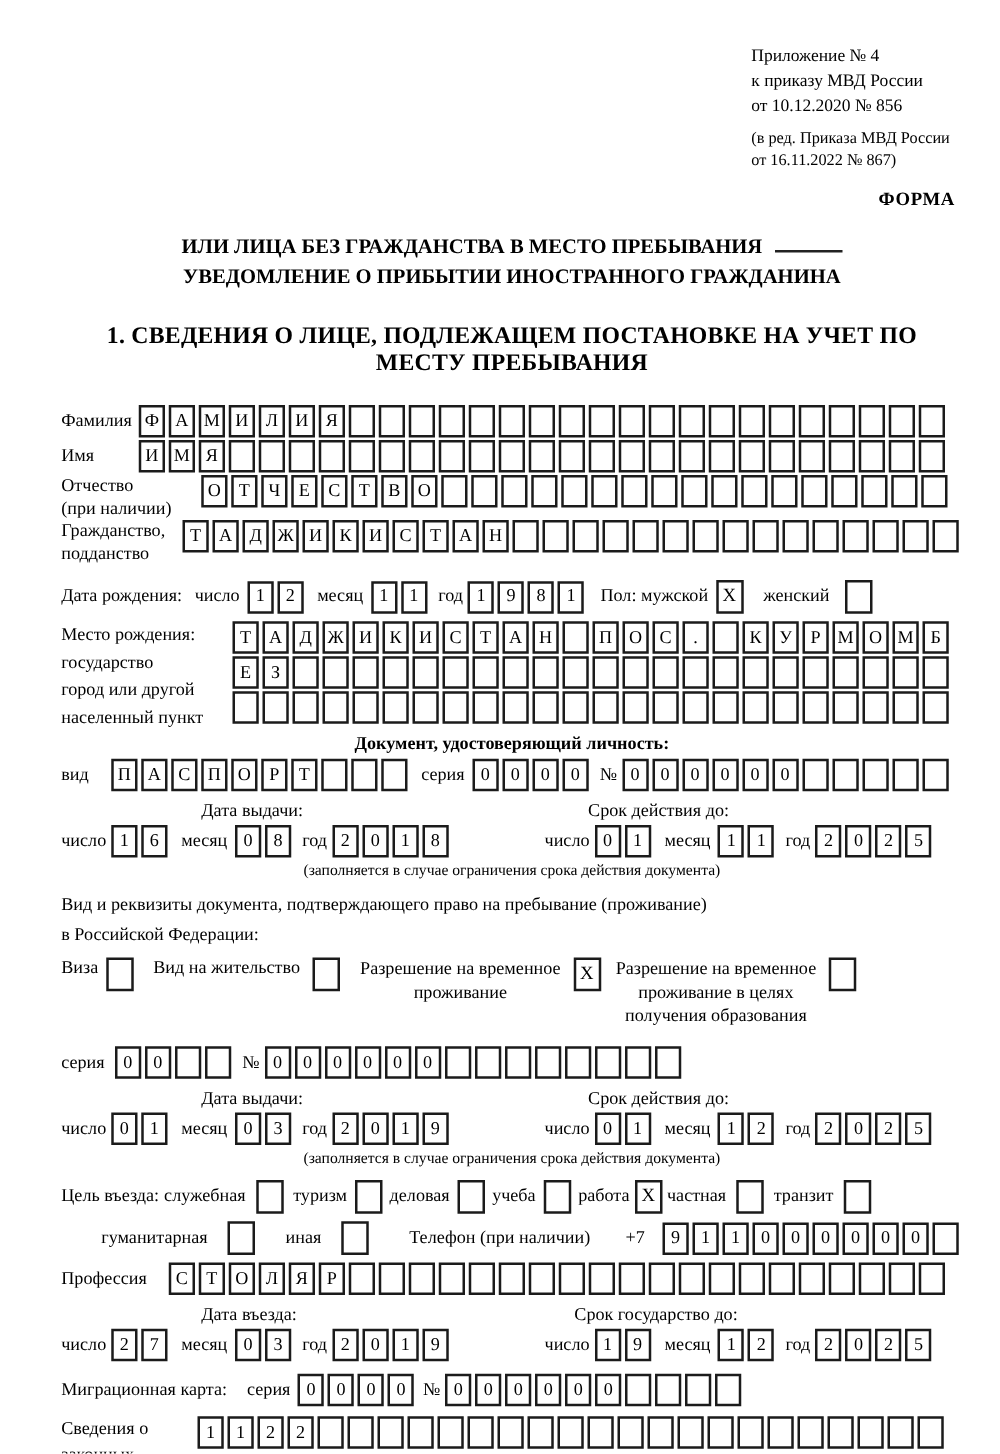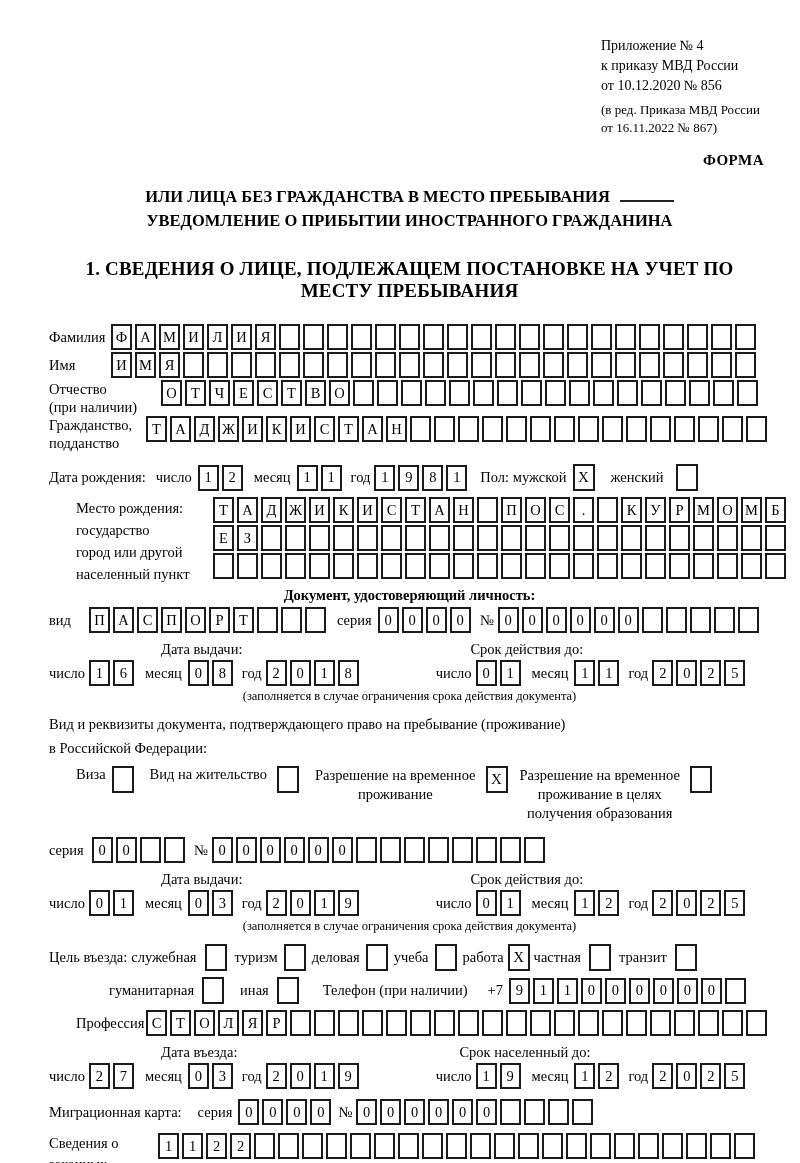--- a/index.html
+++ b/index.html
@@ -22,21 +22,21 @@
   .cells { display: flex; flex-wrap: nowrap; }
   .cell, .cbx {
     display: inline-flex; align-items: center; justify-content: center;
     width: 21px; height: 26px; border: 2px solid #1b1b1b; margin-right: 3px;
     font-size: 14.5px; background: #fff; flex: 0 0 auto;
   }
   .cbx { width: 22px; height: 27px; margin-right: 0; font-size: 15px; }
   .frow { display: flex; align-items: center; }
   .frow-top { display: flex; align-items: flex-start; }
   .lblcol { line-height: 18px; flex: 0 0 auto; }
-  .mt2 { margin-top: 2px; } .mt3 { margin-top: 3px; } .mt6 { margin-top: 6px; margin-left: 27px; }
+  .mt2 { margin-top: 2px; } .mt3 { margin-top: 3px; } .mt6 { margin-top: 6px; }
   .mt8 { margin-top: 8px; } .mt10 { margin-top: 10px; } .mt12 { margin-top: 12px; }
   .mt14 { margin-top: 14px; } .mt22 { margin-top: 22px; font-family: Liberation Serif, serif; }
   .w62 { width: 62px; } .w112 { width: 112px; } .w97 { width: 97px; }
   .w137 { width: 137px; } .w86 { width: 86px; } .w109 { width: 109px; }
   .rowgap > .cells { margin-bottom: 2px; }
   .center-b { text-align: center; font-weight: bold; font-size: 14.5px; }
   .hdr2 { display: flex; margin-top: 8px; }
   .note { text-align: center; font-size: 12.5px; margin-top: 3px; }
   .opt-label { text-align: center; line-height: 19px; }
   .ml4{margin-left:4px;} .ml6{margin-left:6px;} .ml8{margin-left:8px;} .ml10{margin-left:10px;}
@@ -500,21 +500,21 @@
     <span class="ml6">учеба</span>
     <span class="cbx ml6"></span>
     <span class="ml6">работа</span>
     <span class="cbx ml4">X</span>
     <span class="ml4">частная</span>
     <span class="cbx ml8"></span>
     <span class="ml8">транзит</span>
     <span class="cbx ml8"></span>
   </div>
 
-  <div class="frow mt6" style="margin-left:60px;">
+  <div class="frow mt6" style="margin-left:32px;justify-content:space-between;">
     <span>гуманитарная</span>
     <span class="cbx ml8"></span>
     <span class="ml16">иная</span>
     <span class="cbx ml8"></span>
     <span class="ml24">Телефон (при наличии)</span>
     <span class="ml20">+7</span>
     <span class="cells ml6">
         <span class="cell">9</span>
         <span class="cell">1</span>
         <span class="cell">1</span>
@@ -555,21 +555,21 @@
         <span class="cell"></span>
         <span class="cell"></span>
         <span class="cell"></span>
         <span class="cell"></span>
         <span class="cell"></span>
       </span>
   </div>
 
   <div class="hdr2">
     <span style="margin-left:112px;">Дата въезда:</span>
-    <span style="margin-left:222px;">Срок населенный до:</span>
+    <span style="margin-left:222px;">Срок государство до:</span>
   </div>
   <div class="frow mt2">
     <span>число</span>
     <span class="cells ml4">
         <span class="cell">2</span>
         <span class="cell">7</span>
       </span>
     <span class="ml8">месяц</span>
     <span class="cells ml6">
         <span class="cell">0</span>

